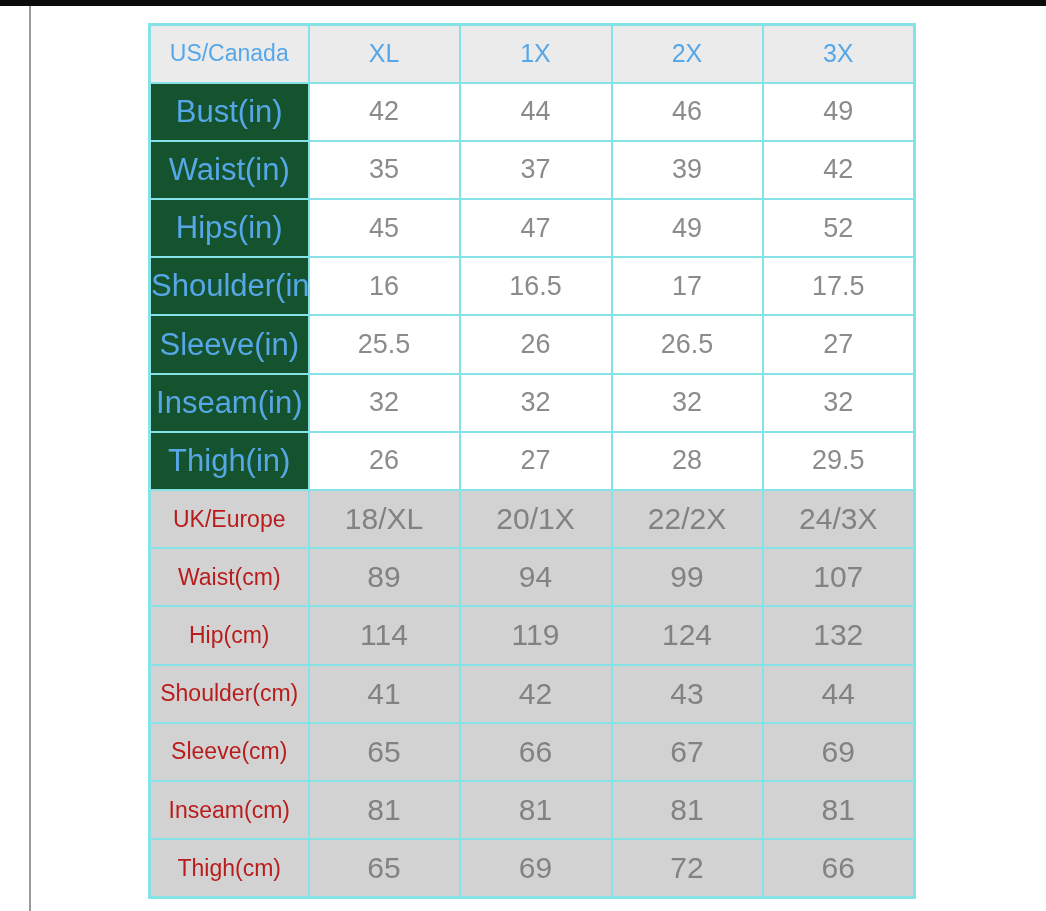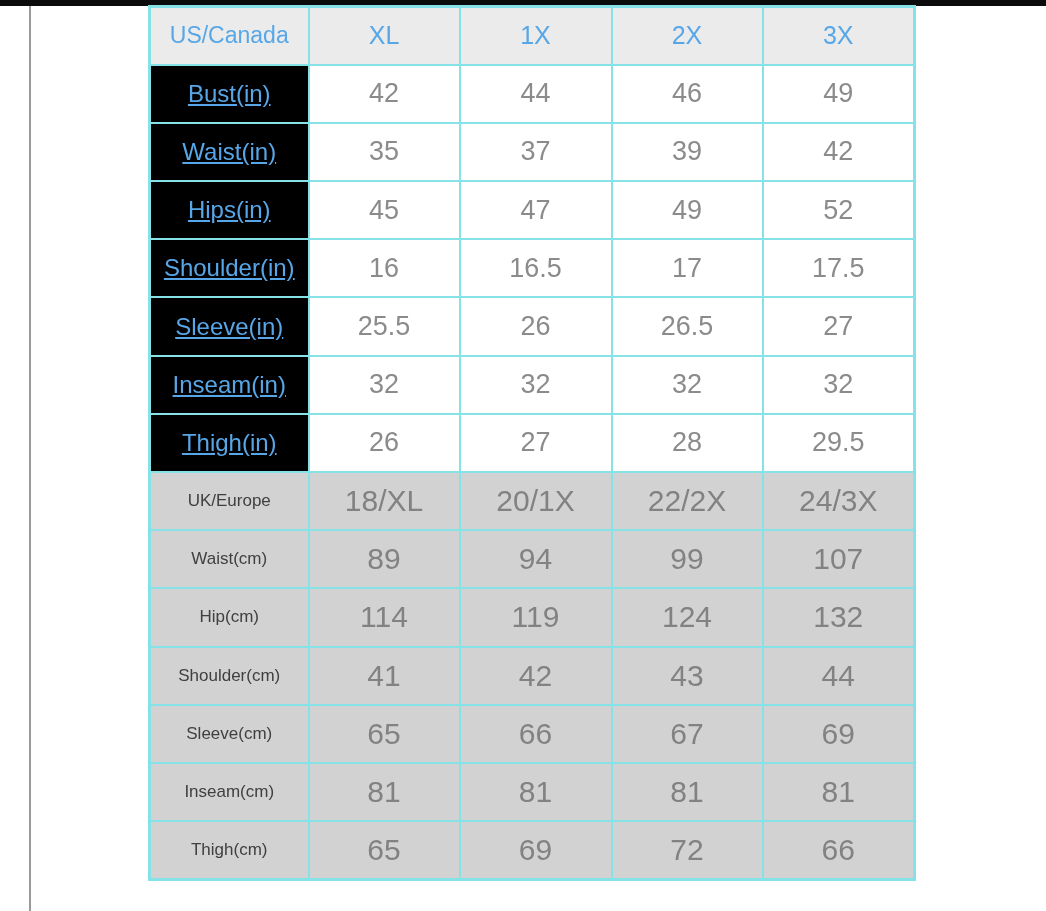--- a/index.html
+++ b/index.html
@@ -24,21 +24,21 @@
     background: #0b0b0b;
   }
   .left-rule {
     position: absolute;
     left: 29px; top: 6px;
     width: 2px; height: 905px;
     background: #9a9a9a;
   }
   table.size-chart {
     position: absolute;
-    left: 148px; top: 5px;
+    left: 148px; top: 23px;
     width: 765px; height: 876px;
     border-collapse: collapse;
     table-layout: fixed;
     border: 3px solid #85e2e6;
   }
   table.size-chart td {
     border: 2px solid #85e2e6;
     text-align: center;
     vertical-align: middle;
     padding: 0;
@@ -53,35 +53,34 @@
     font-size: 23px;
   }
   td.hdr-value {
     background: #ebebeb;
     color: #57a7e8;
     font-size: 25px;
     margin-top: 46px;
   }
   
   td.in-label {
-    background: #000000;
+    background: #14532d;
     color: #57a7e8;
-    font-size: 24px;
-    text-decoration: underline;
+    font-size: 31px;
   }
   td.in-value {
     background: #ffffff;
     color: #8b8b8b;
     font-size: 27px;
   }
   
   td.cm-label {
     background: #d2d2d2;
-    color: #404040;
-    font-size: 17px;
+    color: #b91c1c;
+    font-size: 23px;
   }
   td.cm-value {
     background: #d2d2d2;
     color: #828282;
     font-size: 30px;
   }
 </style>
 </head>
 <body>
 

